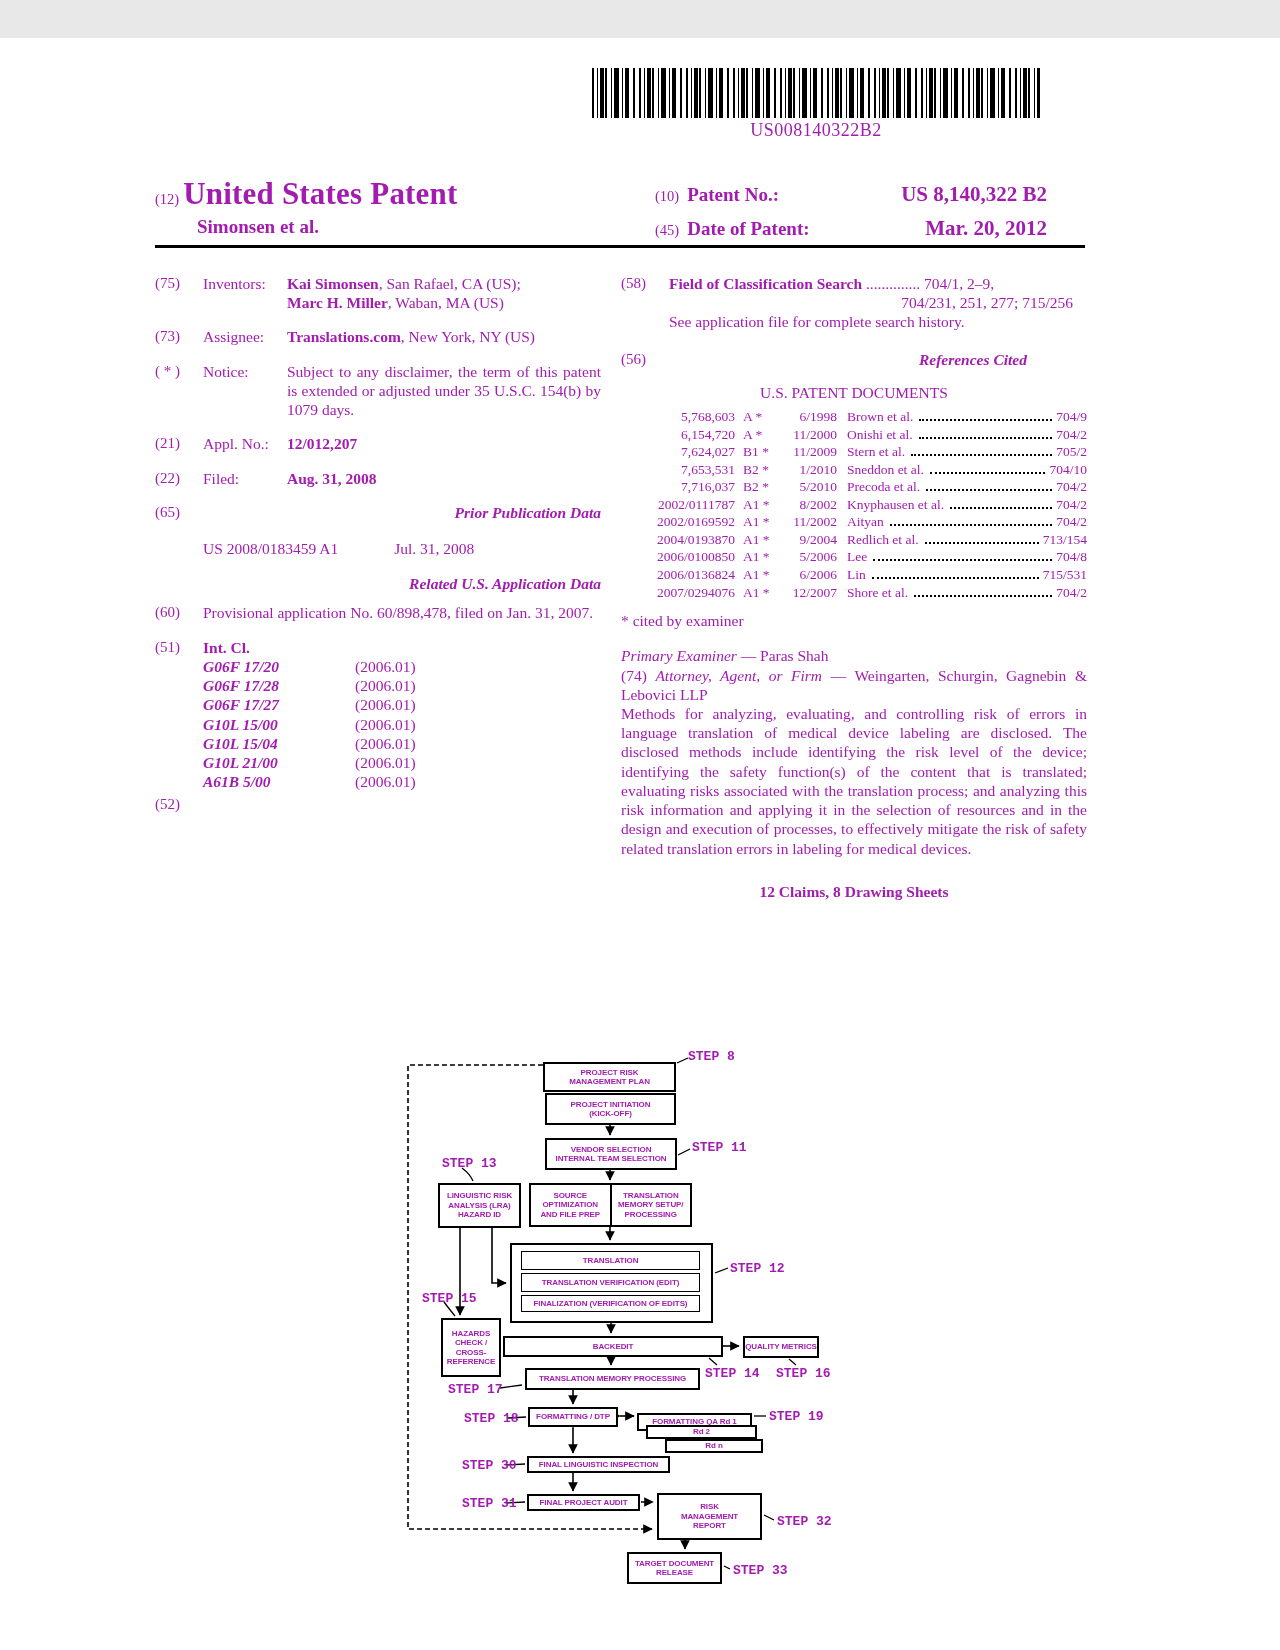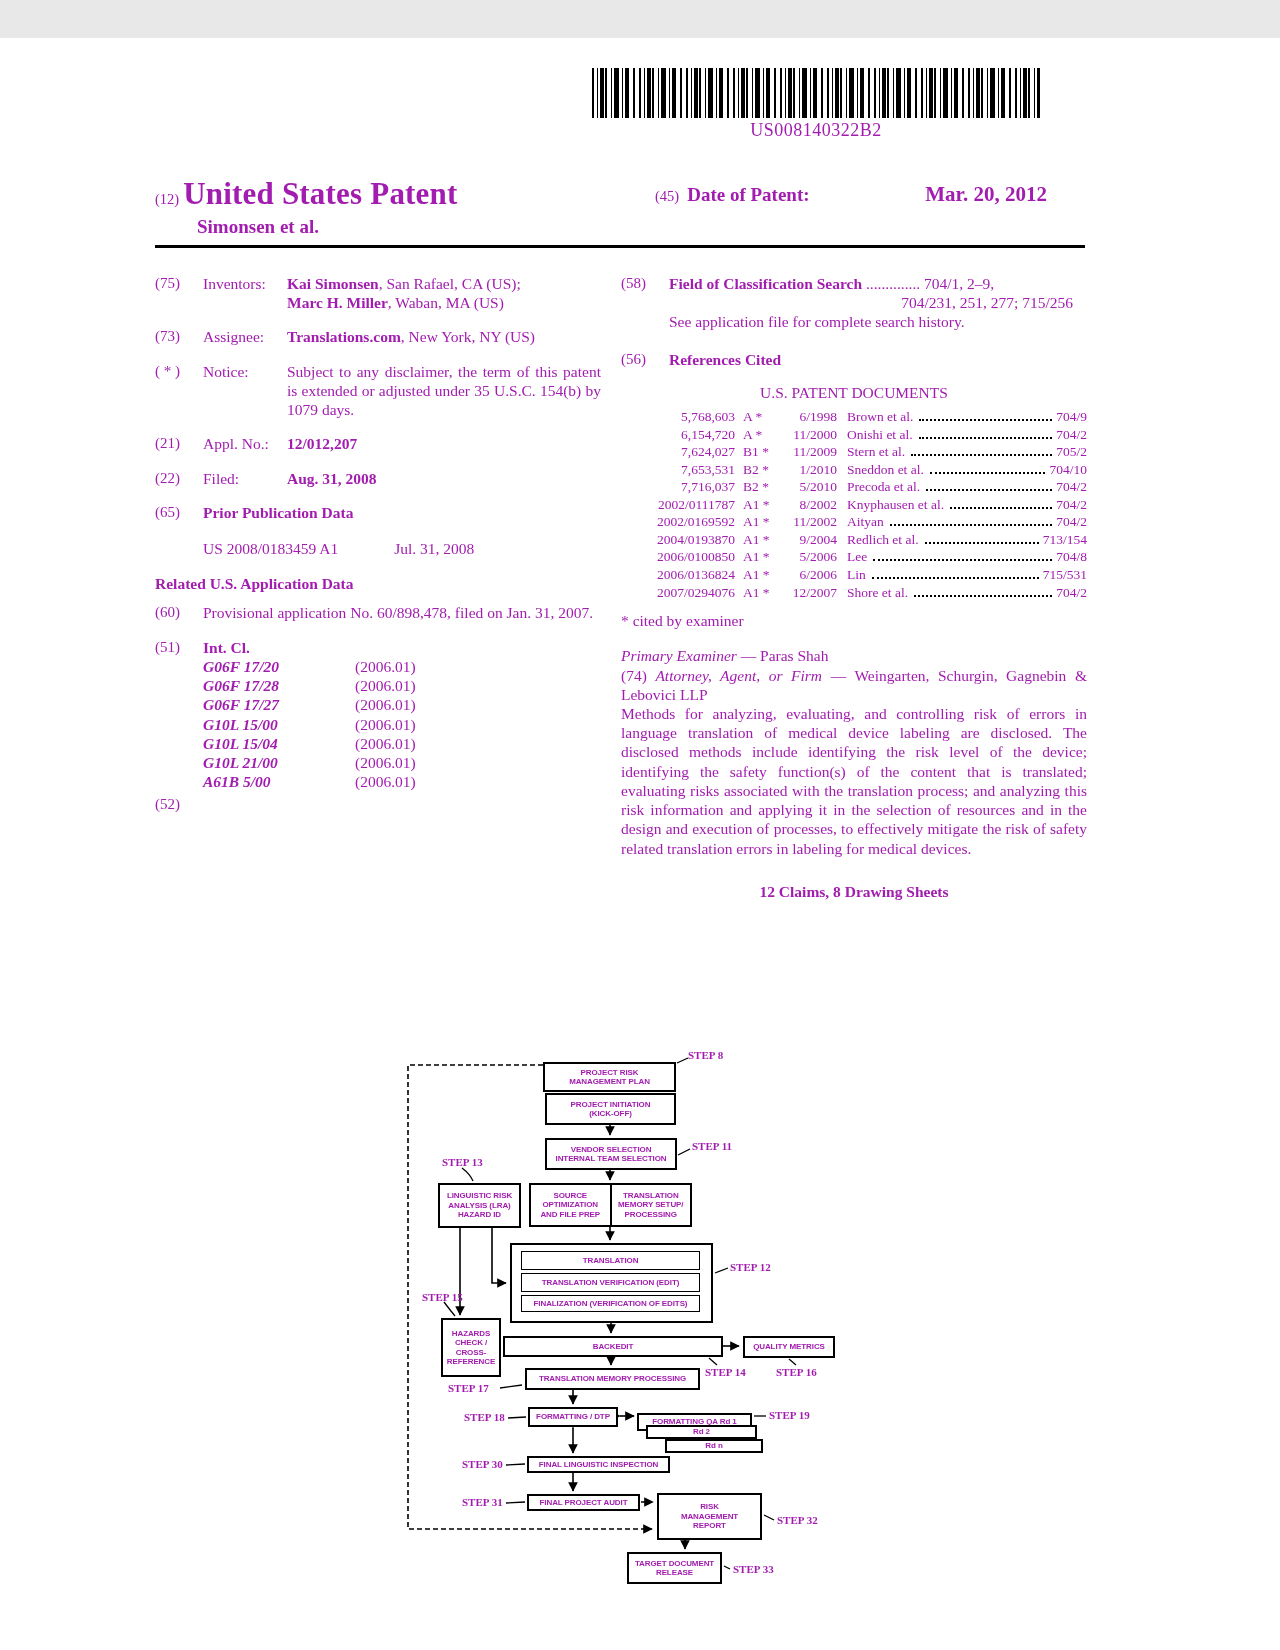--- a/index.html
+++ b/index.html
@@ -33,21 +33,21 @@
   .columns{position:absolute;left:155px;top:236px;width:932px;display:flex;gap:20px;}
   .col-left{width:446px;font-size:15.5px;line-height:1.24;}
   .col-right{width:466px;font-size:15.5px;line-height:1.24;}
   .item{display:grid;grid-template-columns:48px 84px 1fr;margin-bottom:15px;}
   .item.nolabel{grid-template-columns:48px 1fr;}
   .inid{font-size:15px;}
   .b{font-weight:bold;}
   .i{font-style:italic;}
   .bi{font-weight:bold;font-style:italic;}
   .just{text-align:justify;}
-  .center-head{text-align:left;font-weight:bold;margin-bottom:8px;}
+  .center-head{text-align:right;font-weight:bold;margin-bottom:8px;font-style:italic;}
   .pubrow{display:flex;gap:56px;margin:2px 0 0 48px;}
   .icl-row{display:grid;grid-template-columns:152px 1fr;}
   .right-line{text-align:right;padding-right:14px;}
   .refs-table{margin:4px 0 10px 14px;font-size:13.5px;line-height:1.3;}
   .ref-row{display:flex;align-items:baseline;}
   .ref-no{width:100px;text-align:right;white-space:nowrap;}
   .ref-kind{width:38px;margin-left:8px;white-space:nowrap;}
   .ref-date{width:56px;text-align:right;white-space:nowrap;}
   .ref-name{margin-left:10px;white-space:nowrap;}
   .ref-leader{flex:1 1 auto;border-bottom:2px dotted #000;margin:0 4px 3px 6px;min-width:8px;}
@@ -63,39 +63,44 @@
   .fc-box{position:absolute;box-sizing:border-box;border:2px solid #000;background:#fff;
     display:flex;align-items:center;justify-content:center;text-align:center;
     font-family:"Liberation Sans", sans-serif;font-weight:bold;font-size:8px;
     line-height:1.18;white-space:pre-line;letter-spacing:-0.1px;}
   .fc-inner{border-width:1.5px;}
   .fc-outer{background:transparent;}
   .fc-split{padding:0;}
   .fc-cell{flex:1;height:100%;display:flex;align-items:center;justify-content:center;
     white-space:pre-line;}
   .fc-cell-r{border-left:2px solid #000;}
-  .fc-step{position:absolute;font-family:Liberation Serif, serif;font-weight:bold;
-    font-size:11px;white-space:nowrap;}
+  .fc-step{position:absolute;font-family:Liberation Mono, monospace;font-weight:bold;
+    font-size:13px;white-space:nowrap;}
 </style>
 </head>
 <body>
 
 <div class="page">
 
   <div class="barcode"></div>
   <div class="barcode-caption">US008140322B2</div>
 
   <div class="hdr-left">
     <div>
       <span class="hdr-inid">(12)</span>
       <span class="hdr-title">United States Patent</span>
     </div>
     <div class="hdr-sub">Simonsen et al.</div>
   </div>
   <div class="hdr-right">
+    <div class="hdr-row">
+      <span class="hnum">(10)</span>
+      <span class="hlabel">Patent No.:</span>
+      <span class="hvalue">US 8,140,322 B2</span>
+    </div>
     <div class="hdr-row">
       <span class="hnum">(45)</span>
       <span class="hlabel">Date of Patent:</span>
       <span class="hvalue">Mar. 20, 2012</span>
     </div>
   </div>
   <div class="rule"></div>
 
   <div class="columns">
 
@@ -382,21 +387,21 @@
       <div class="fc-box fc-inner" style="left:9px;top:6px;width:179px;height:19px;">TRANSLATION</div>
       <div class="fc-box fc-inner" style="left:9px;top:28px;width:179px;height:19px;">TRANSLATION VERIFICATION (EDIT)</div>
       <div class="fc-box fc-inner" style="left:9px;top:50px;width:179px;height:17px;">FINALIZATION (VERIFICATION OF EDITS)</div>
     </div>
 
     <div class="fc-box" style="left:41px;top:322px;width:60px;height:59px;">HAZARDS
 CHECK /
 CROSS-
 REFERENCE</div>
     <div class="fc-box" style="left:103px;top:340px;width:220px;height:21px;">BACKEDIT</div>
-    <div class="fc-box" style="left:343px;top:340px;width:92px;height:22px;">QUALITY METRICS</div>
+    <div class="fc-box" style="left:343px;top:340px;width:76px;height:22px;">QUALITY METRICS</div>
     <div class="fc-box" style="left:125px;top:372px;width:175px;height:22px;">TRANSLATION MEMORY PROCESSING</div>
     <div class="fc-box" style="left:128px;top:411px;width:90px;height:20px;">FORMATTING / DTP</div>
     <div class="fc-box" style="left:237px;top:417px;width:115px;height:18px;">FORMATTING QA Rd 1</div>
     <div class="fc-box" style="left:246px;top:429px;width:111px;height:14px;">Rd 2</div>
     <div class="fc-box" style="left:265px;top:443px;width:98px;height:14px;">Rd n</div>
     <div class="fc-box" style="left:127px;top:460px;width:143px;height:17px;">FINAL LINGUISTIC INSPECTION</div>
     <div class="fc-box" style="left:127px;top:498px;width:113px;height:17px;">FINAL PROJECT AUDIT</div>
     <div class="fc-box" style="left:257px;top:497px;width:105px;height:47px;">RISK
 MANAGEMENT
 REPORT</div>

